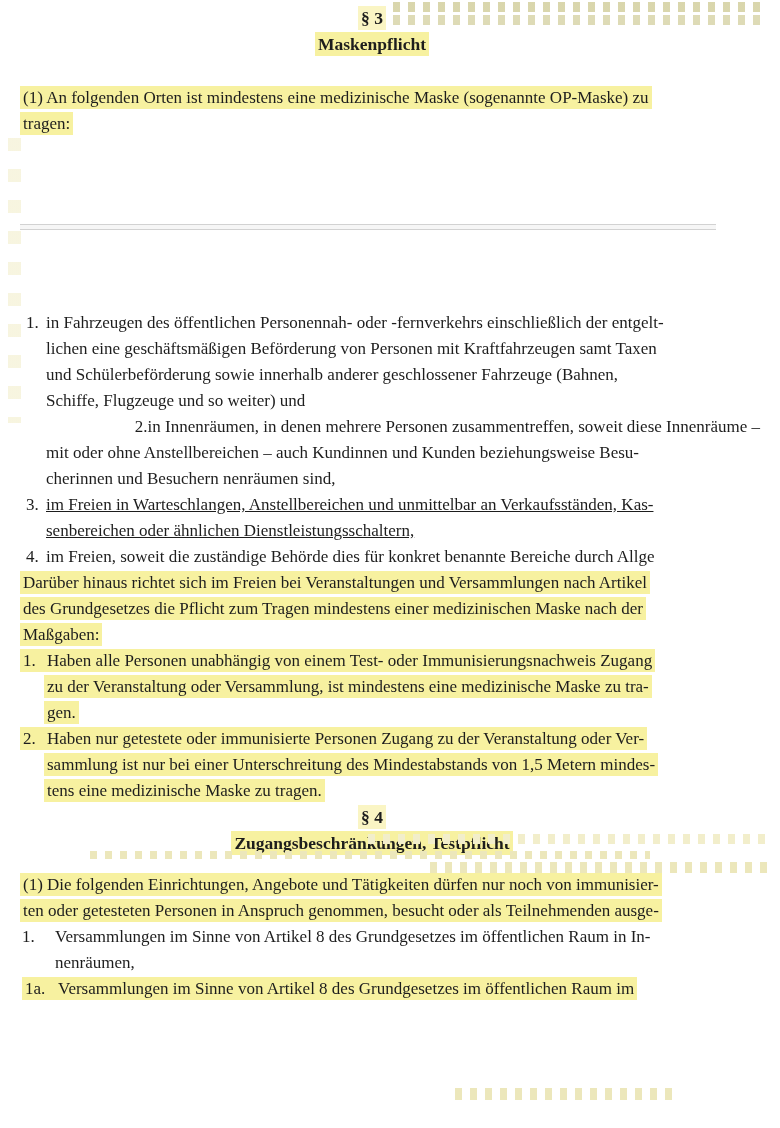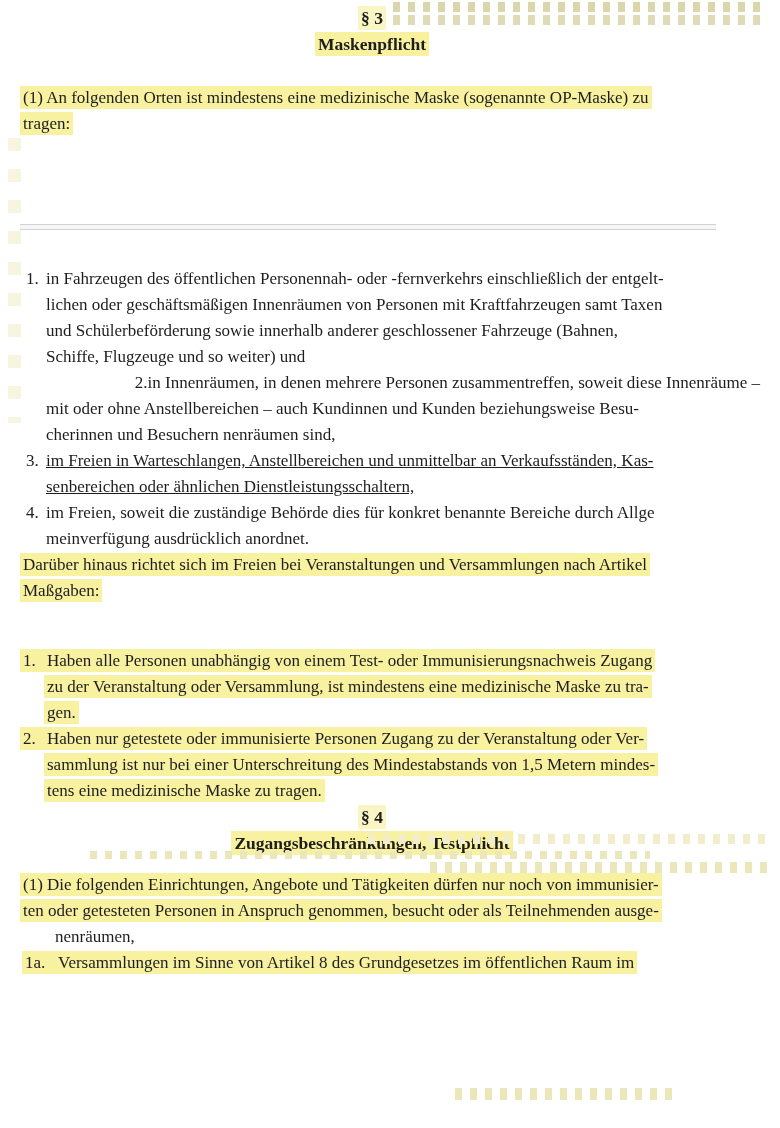--- a/index.html
+++ b/index.html
@@ -26,21 +26,21 @@
   .heads .ln { font-size:17.5px; }
   .heads.h4 { margin-top:0; }
   .para.intro1 { margin-top:28px; }
   .divider {
     margin-top:87px; margin-right:44px;
     height:4px;
     background:var(--divider-fill,#f6f6f6);
     border-top:1px solid var(--divider-edge,#d2d2d2);
     border-bottom:1px solid var(--divider-edge,#d2d2d2);
   }
-  .list.places { margin-top:36px; }
+  .list.places { margin-top:80px; }
   .para.intro2 { margin-top:16px; }
 
   
   .deco { position:absolute; pointer-events:none; }
   .dash-row {
     height:10px;
     background-image:repeating-linear-gradient(90deg, var(--c) 0 7px, transparent 7px 15px);
   }
   .r1 { top:2px;   left:393px; width:375px; --c:var(--dash-strong,#d3cf9e); opacity:.85; }
   .r2 { top:15px;  left:393px; width:375px; --c:var(--dash-strong,#d3cf9e); opacity:.75; }
@@ -79,47 +79,47 @@
   <div class="para intro1">
       <div class="ln"><span class="hl">(1) An folgenden Orten ist mindestens eine medizinische Maske (sogenannte OP-Maske) zu</span></div>
       <div class="ln"><span class="hl">tragen:</span></div>
     </div>
 
   <div class="divider"></div>
 
   <div class="list places">
       <div class="li" style="padding-left: 26px;">
         <div class="ln" style="margin-left: -20px;"><span class="pl"><span class="num" style="width: 20px;">1.</span>in Fahrzeugen des öffentlichen Personennah- oder -fernverkehrs einschließlich der entgelt-</span></div>
-        <div class="ln"><span class="pl">lichen oder geschäftsmäßigen Innenräumen von Personen mit Kraftfahrzeugen samt Taxen</span></div>
+        <div class="ln"><span class="pl">lichen eine geschäftsmäßigen Beförderung von Personen mit Kraftfahrzeugen samt Taxen</span></div>
         <div class="ln"><span class="pl">und Schülerbeförderung sowie innerhalb anderer geschlossener Fahrzeuge (Bahnen,</span></div>
         <div class="ln"><span class="pl">Schiffe, Flugzeuge und so weiter) und</span></div>
       </div>
       <div class="li" style="padding-left: 26px;">
         <div class="ln" style="margin-left: -20px; text-align: right;"><span class="pl"><span class="num" style="width: 20px;">2.</span>in Innenräumen, in denen mehrere Personen zusammentreffen, soweit diese Innenräume –</span></div>
         <div class="ln"><span class="pl">mit oder ohne Anstellbereichen – auch Kundinnen und Kunden beziehungsweise Besu-</span></div>
         <div class="ln"><span class="pl">cherinnen und Besuchern nenräumen sind,</span></div>
       </div>
       <div class="li" style="padding-left: 26px; text-decoration: underline;">
         <div class="ln" style="margin-left: -20px;"><span class="pl"><span class="num" style="width: 20px;">3.</span>im Freien in Warteschlangen, Anstellbereichen und unmittelbar an Verkaufsständen, Kas-</span></div>
         <div class="ln"><span class="pl">senbereichen oder ähnlichen Dienstleistungsschaltern,</span></div>
       </div>
       <div class="li" style="padding-left: 26px;">
         <div class="ln" style="margin-left: -20px;"><span class="pl"><span class="num" style="width: 20px;">4.</span>im Freien, soweit die zuständige Behörde dies für konkret benannte Bereiche durch Allge</span></div>
-        <div class="ln"><span class="pl">meinverfügung ausdrücklich anordnet.</span></div>
       </div>
     </div>
 
   <div class="para">
       <div class="ln"><span class="hl">Darüber hinaus richtet sich im Freien bei Veranstaltungen und Versammlungen nach Artikel</span></div>
+      <div class="ln"><span class="hl">des Grundgesetzes die Pflicht zum Tragen mindestens einer medizinischen Maske nach der</span></div>
       <div class="ln"><span class="hl">Maßgaben:</span></div>
     </div>
 
   <div class="list">
       <div class="li" style="padding-left: 24px;">
-        <div class="ln" style="margin-left: -24px; margin-top: 44px;"><span class="hl"><span class="num" style="width: 24px;">1.</span>Haben alle Personen unabhängig von einem Test- oder Immunisierungsnachweis Zugang</span></div>
+        <div class="ln" style="margin-left: -24px;"><span class="hl"><span class="num" style="width: 24px;">1.</span>Haben alle Personen unabhängig von einem Test- oder Immunisierungsnachweis Zugang</span></div>
         <div class="ln"><span class="hl">zu der Veranstaltung oder Versammlung, ist mindestens eine medizinische Maske zu tra-</span></div>
         <div class="ln"><span class="hl">gen.</span></div>
       </div>
       <div class="li" style="padding-left: 24px;">
         <div class="ln" style="margin-left: -24px;"><span class="hl"><span class="num" style="width: 24px;">2.</span>Haben nur getestete oder immunisierte Personen Zugang zu der Veranstaltung oder Ver-</span></div>
         <div class="ln"><span class="hl">sammlung ist nur bei einer Unterschreitung des Mindestabstands von 1,5 Metern mindes-</span></div>
         <div class="ln"><span class="hl">tens eine medizinische Maske zu tragen.</span></div>
       </div>
     </div>
 
@@ -132,20 +132,21 @@
     </div>
   </div>
 
   <div class="para intro2">
       <div class="ln"><span class="hl">(1) Die folgenden Einrichtungen, Angebote und Tätigkeiten dürfen nur noch von immunisier-</span></div>
       <div class="ln"><span class="hl">ten oder getesteten Personen in Anspruch genommen, besucht oder als Teilnehmenden ausge-</span></div>
     </div>
 
   <div class="list">
       <div class="li" style="padding-left: 35px;">
+        <div class="ln" style="margin-left: -33px;"><span class="pl"><span class="num" style="width: 33px;">1.</span>Versammlungen im Sinne von Artikel 8 des Grundgesetzes im öffentlichen Raum in In-</span></div>
         <div class="ln"><span class="pl">nenräumen,</span></div>
       </div>
       <div class="li" style="padding-left: 35px;">
         <div class="ln" style="margin-left: -33px;"><span class="hl"><span class="num" style="width: 33px;">1a.</span>Versammlungen im Sinne von Artikel 8 des Grundgesetzes im öffentlichen Raum im</span></div>
       </div>
     </div>
 
 </div>
 
 </body></html>

